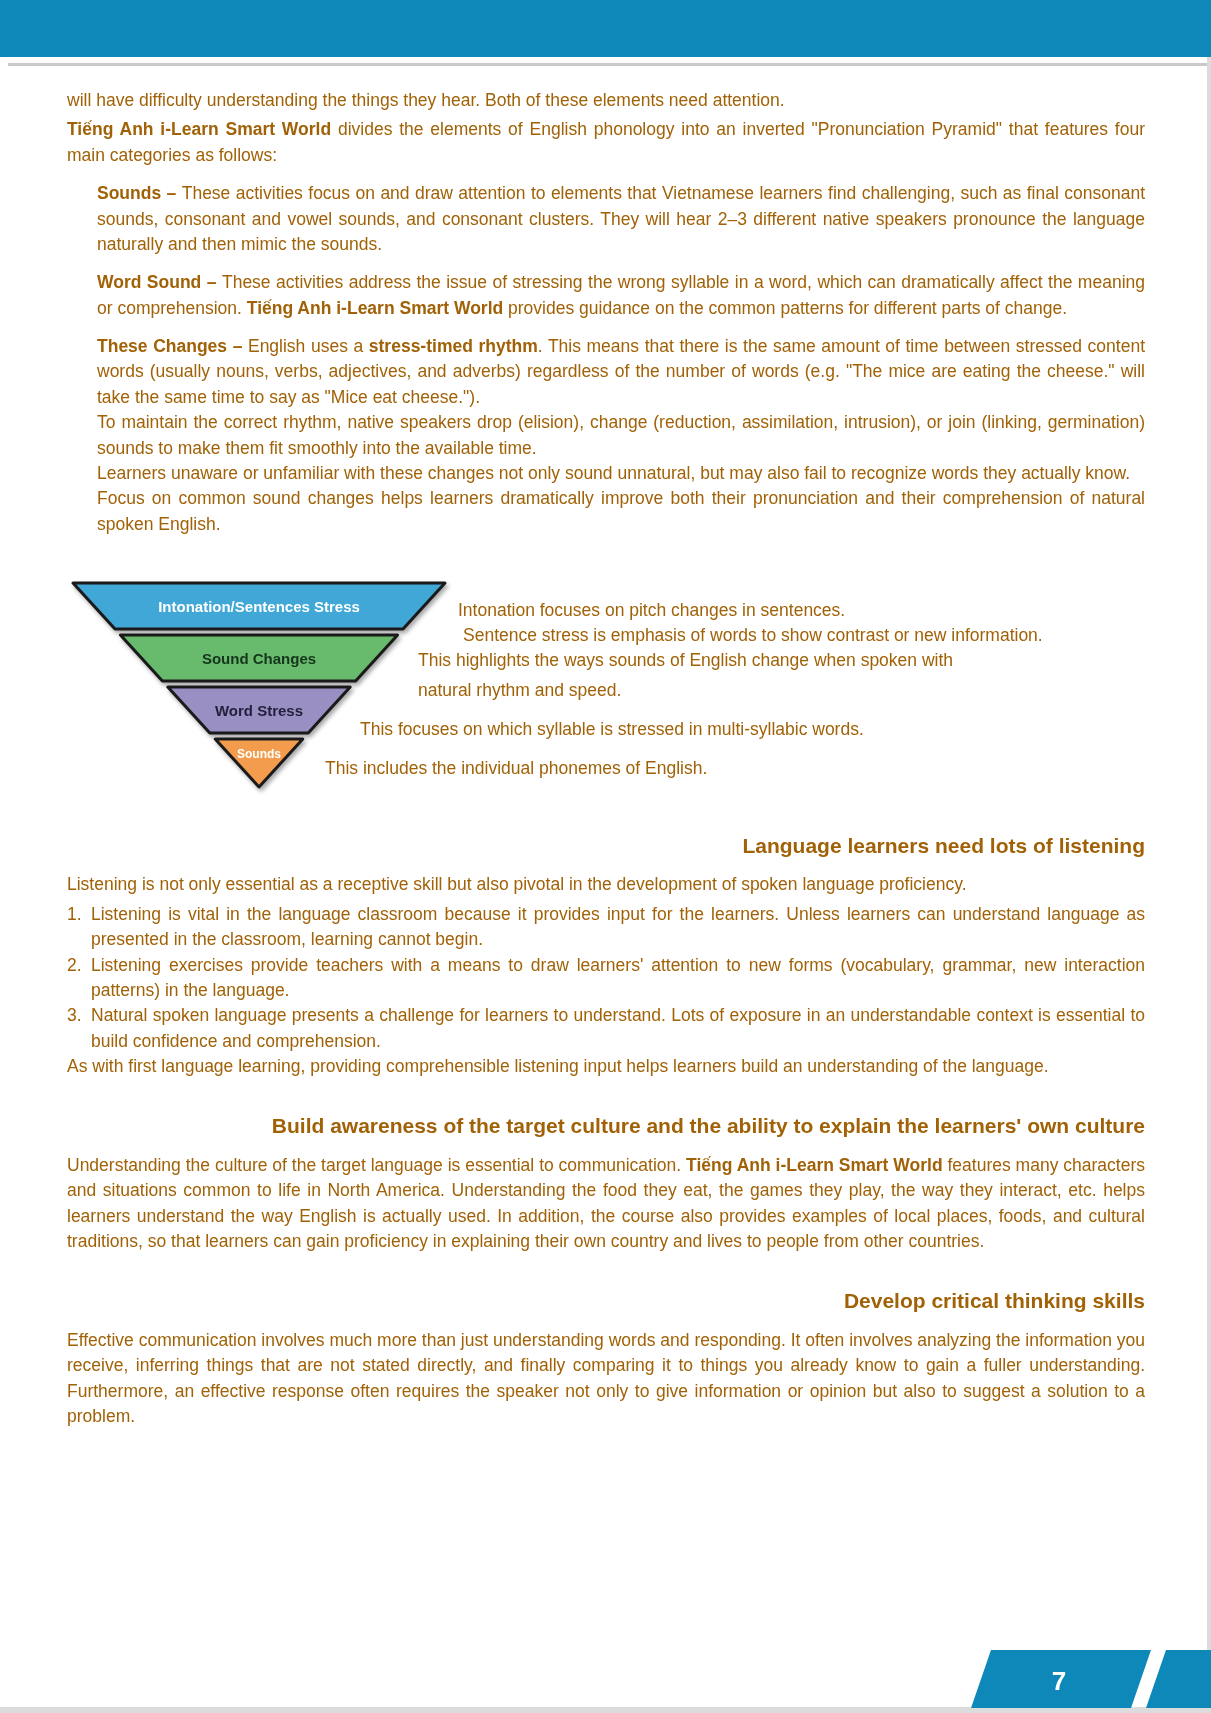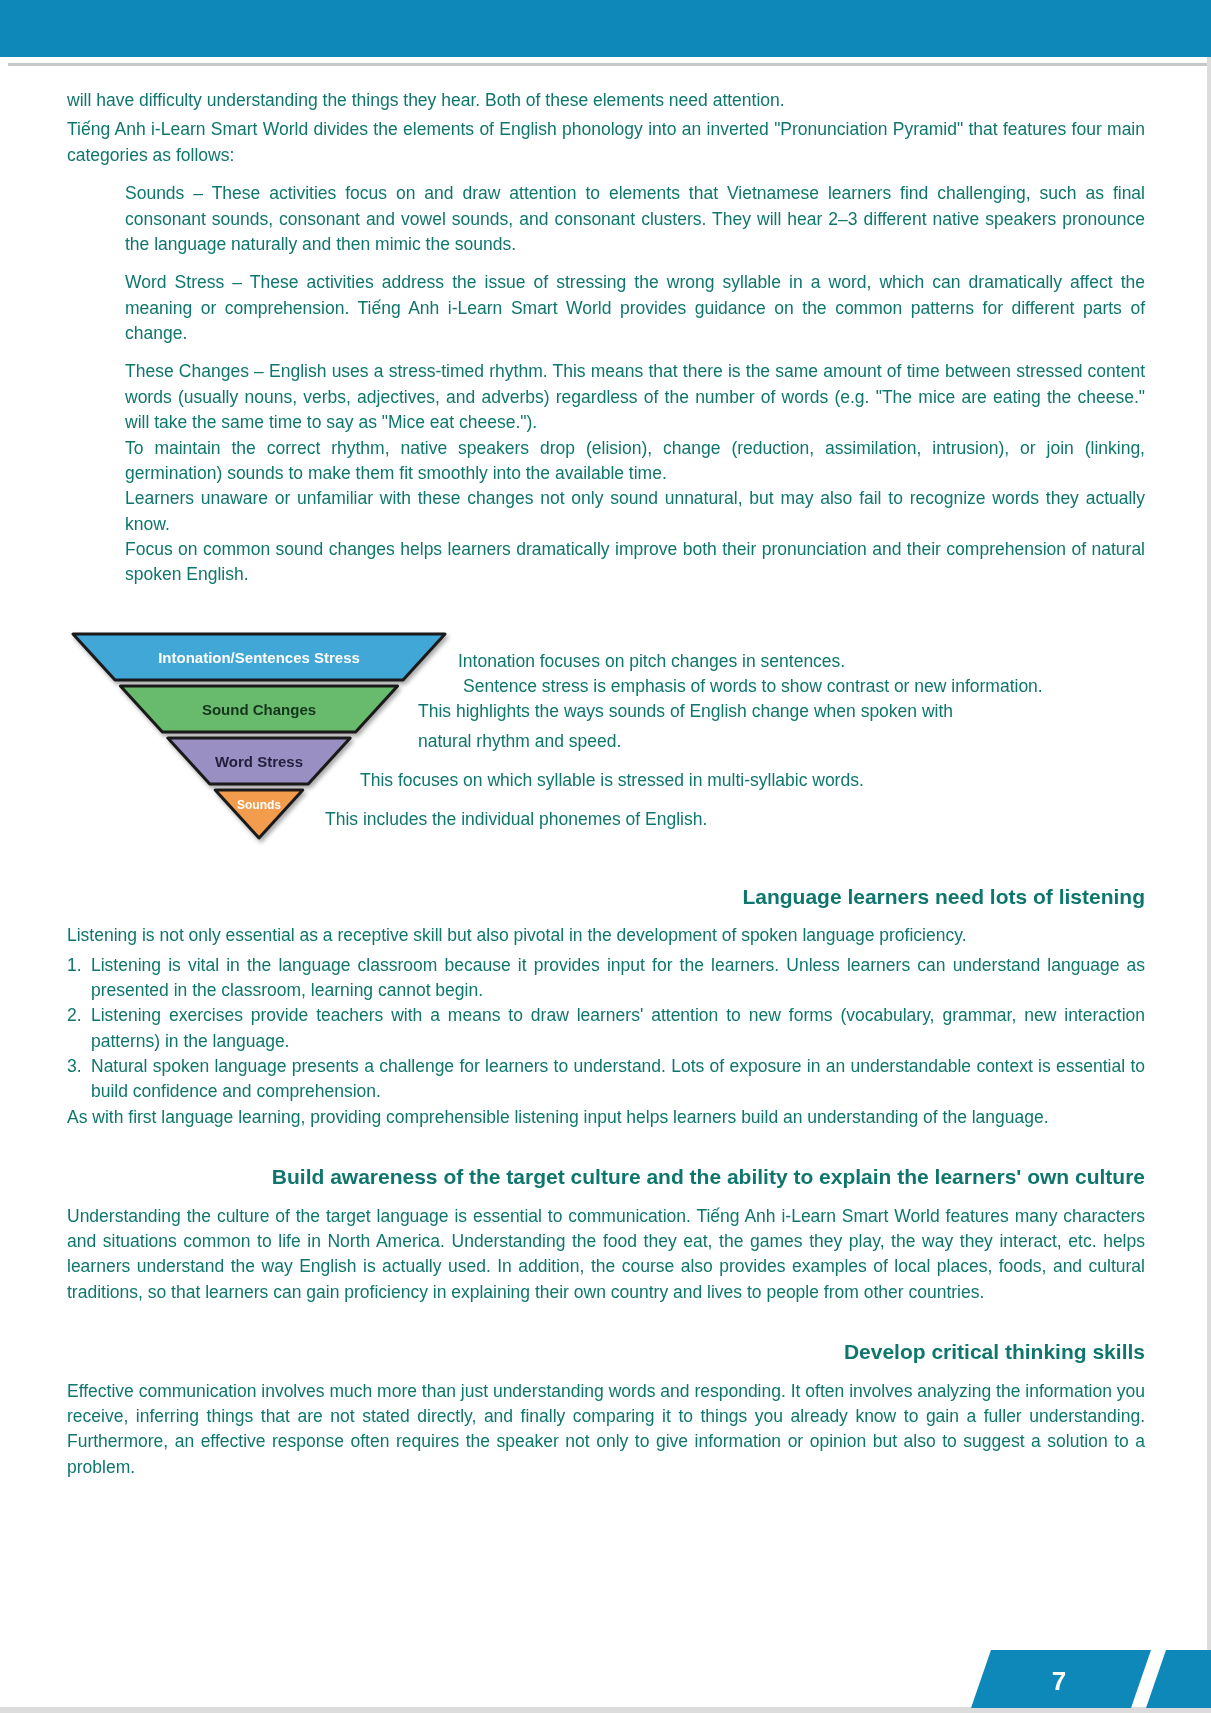--- a/index.html
+++ b/index.html
@@ -2,21 +2,21 @@
 <html><head>
 <meta charset="utf-8">
 <style>
   html, body { margin: 0; padding: 0; background: #ffffff; }
   .page {
     position: relative;
     width: 1211px;
     height: 1713px;
     background: #ffffff;
     font-family: "Liberation Sans", sans-serif;
-    color: #0f766e;
+    color: #a16207;
     overflow: hidden;
   }
   .header-bar {
     position: absolute;
     top: 0; left: 0; right: 0;
     height: 57px;
     background: #0e87b9;
     z-index: 3;
   }
   .header-rule {
@@ -38,22 +38,22 @@
   .content {
     position: absolute;
     top: 88px; left: 67px;
     width: 1078px;
     font-size: 17.5px;
     line-height: 1.45;
     z-index: 2;
   }
   .para { text-align: justify; margin: 0 0 4px 0; }
   .nojust { text-align: left; }
-  b, .bold { font-weight: normal; }
-  .cat-block { margin: 13px 0 13px 58px; text-align: justify; }
+  b, .bold { font-weight: bold; }
+  .cat-block { margin: 13px 0 13px 30px; text-align: justify; }
   .cat-block p { margin: 0; }
   .pyramid-block {
     position: relative;
     height: 218px;
     margin-top: 44px;
     text-align: center;
   }
   .pyr-svg {
     position: absolute; left: 0; top: 0;
     filter: drop-shadow(2px 3px 2px rgba(0,0,0,0.35));
@@ -102,21 +102,21 @@
 
     <p class="para nojust">will have difficulty understanding the things they hear. Both of these elements need attention.</p>
 
     <p class="para"><b>Tiếng Anh i-Learn Smart World</b><span> divides the elements of English phonology into an inverted "Pronunciation Pyramid" that features four main categories as follows:</span></p>
 
     <div class="cat-block">
       <p><b>Sounds – </b><span>These activities focus on and draw attention to elements that Vietnamese learners find challenging, such as final consonant sounds, consonant and vowel sounds, and consonant clusters. They will hear 2–3 different native speakers pronounce the language naturally and then mimic the sounds.</span></p>
     </div>
 
     <div class="cat-block">
-      <p><b>Word Stress – </b><span>These activities address the issue of stressing the wrong syllable in a word, which can dramatically affect the meaning or comprehension. </span><b>Tiếng Anh i-Learn Smart World</b><span> provides guidance on the common patterns for different parts of change.</span></p>
+      <p><b>Word Sound – </b><span>These activities address the issue of stressing the wrong syllable in a word, which can dramatically affect the meaning or comprehension. </span><b>Tiếng Anh i-Learn Smart World</b><span> provides guidance on the common patterns for different parts of change.</span></p>
     </div>
 
     <div class="cat-block">
       <p><b>These Changes – </b><span>English uses a </span><b>stress-timed rhythm</b><span>. This means that there is the same amount of time between stressed content words (usually nouns, verbs, adjectives, and adverbs) regardless of the number of words (e.g. "The mice are eating the cheese." will take the same time to say as "Mice eat cheese.").</span></p>
       <p>To maintain the correct rhythm, native speakers drop (elision), change (reduction, assimilation, intrusion), or join (linking, germination) sounds to make them fit smoothly into the available time.</p>
       <p>Learners unaware or unfamiliar with these changes not only sound unnatural, but may also fail to recognize words they actually know.</p>
       <p>Focus on common sound changes helps learners dramatically improve both their pronunciation and their comprehension of natural spoken English.</p>
     </div>
 
 

